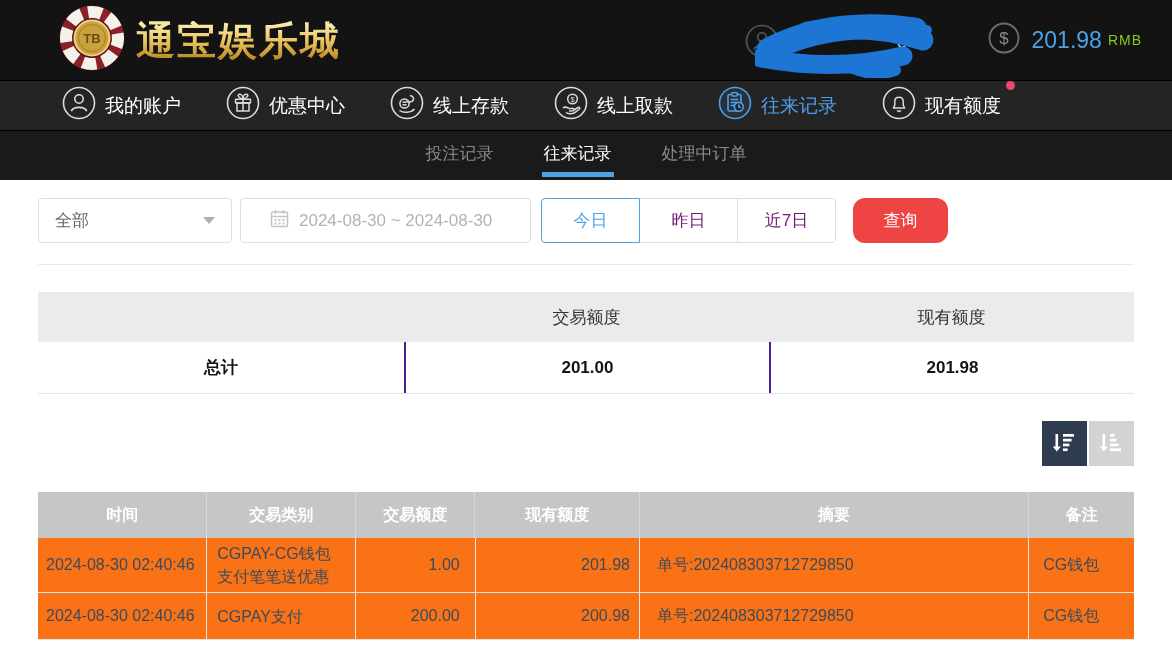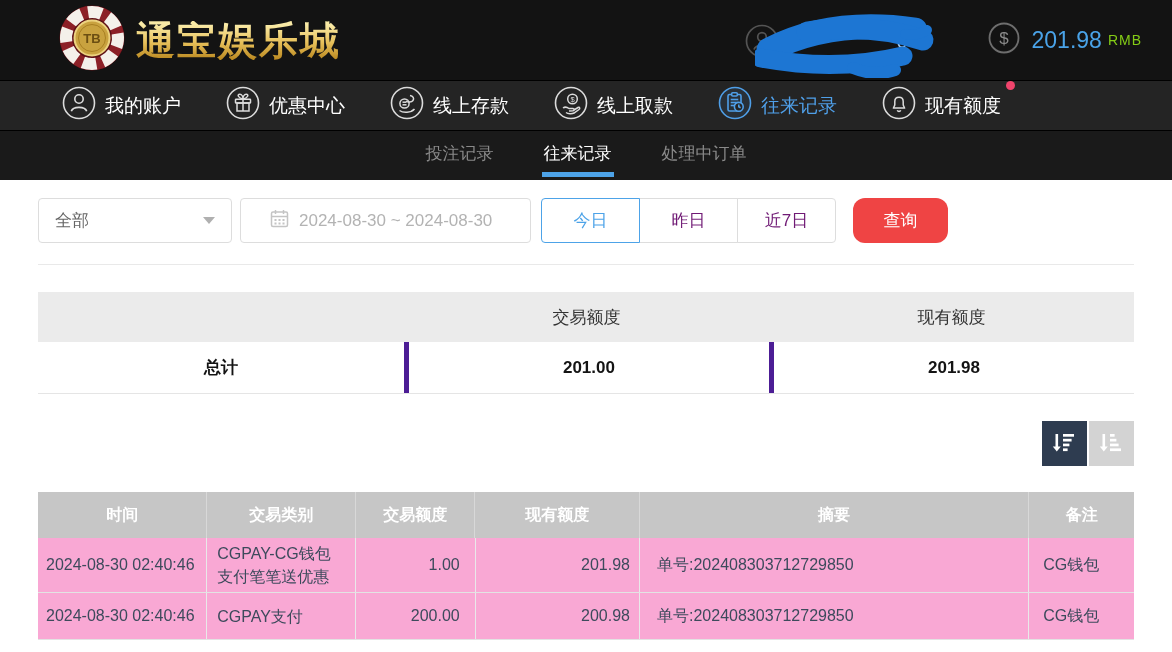--- a/index.html
+++ b/index.html
@@ -56,34 +56,34 @@
                 color:#fff; font-size:17px; cursor:pointer; font-family:inherit; }
 
   .divider { height:1px; background:#e9e9e9; margin-top:21px; }
 
   
   .summary { margin-top:27px; border-bottom:1px solid #e5e5e5; }
   .summary-head { display:flex; height:50px; background:#ebebeb; align-items:center; font-size:17px; color:#333; }
   .summary-body { display:flex; height:51px; background:#fff; align-items:center; font-size:17px; font-weight:bold; color:#141414; }
   .s-cell { text-align:center; }
   .s-c1 { width:374px; } .s-c2 { width:373px; } .s-c3 { width:373px; }
-  .summary-body .s-c2, .summary-body .s-c3 { border-left:5px solid #4c1d95; height:100%; line-height:51px; }
+  .summary-body .s-c2, .summary-body .s-c3 { border-left:2px solid #4c1d95; height:100%; line-height:51px; }
 
   
   .sort-row { display:flex; justify-content:flex-end; margin-top:27px; gap:2px; }
   .sort-btn { width:45px; height:45px; display:flex; align-items:center; justify-content:center; cursor:pointer; border:none; }
   .sort-desc { background:#2e3c50; }
   .sort-asc { background:#d3d3d3; }
 
   
   .dtable { margin-top:26px; font-size:16px; }
   .dt-head { display:flex; height:46px; background:#c6c6c6; color:#fff; font-weight:bold; align-items:center; }
   .dt-head .cell { text-align:center; height:100%; line-height:46px; }
   .dt-head .cell + .cell { border-left:1px solid #d8d8d8; }
-  .dt-row { display:flex; min-height:47px; border-bottom:1px solid #e3e3e3; color:#3d4a5c; align-items:flex-start; background:#f9a8d4; }
+  .dt-row { display:flex; min-height:47px; border-bottom:1px solid #e3e3e3; color:#3d4a5c; align-items:flex-start; background:#f97316; }
   .dt-row .cell { align-self:stretch; display:flex; align-items:center; }
   .dt-row .cell + .cell { border-left:1px solid #e9e9e9; }
   .c-time    { width:172px; padding-left:8px; }
   .c-type    { width:152px; padding:4px 10px; line-height:1.45; }
   .c-amount  { width:122px; justify-content:flex-end; padding-right:15px; }
   .c-balance { width:168px; justify-content:flex-end; padding-right:9px; }
   .c-summary { width:398px; padding-left:17px; }
   .c-remark  { width:108px; padding-left:14px; }
   .dt-head .c-time,.dt-head .c-type,.dt-head .c-amount,.dt-head .c-balance,.dt-head .c-summary,.dt-head .c-remark { padding:0; }
 </style>

